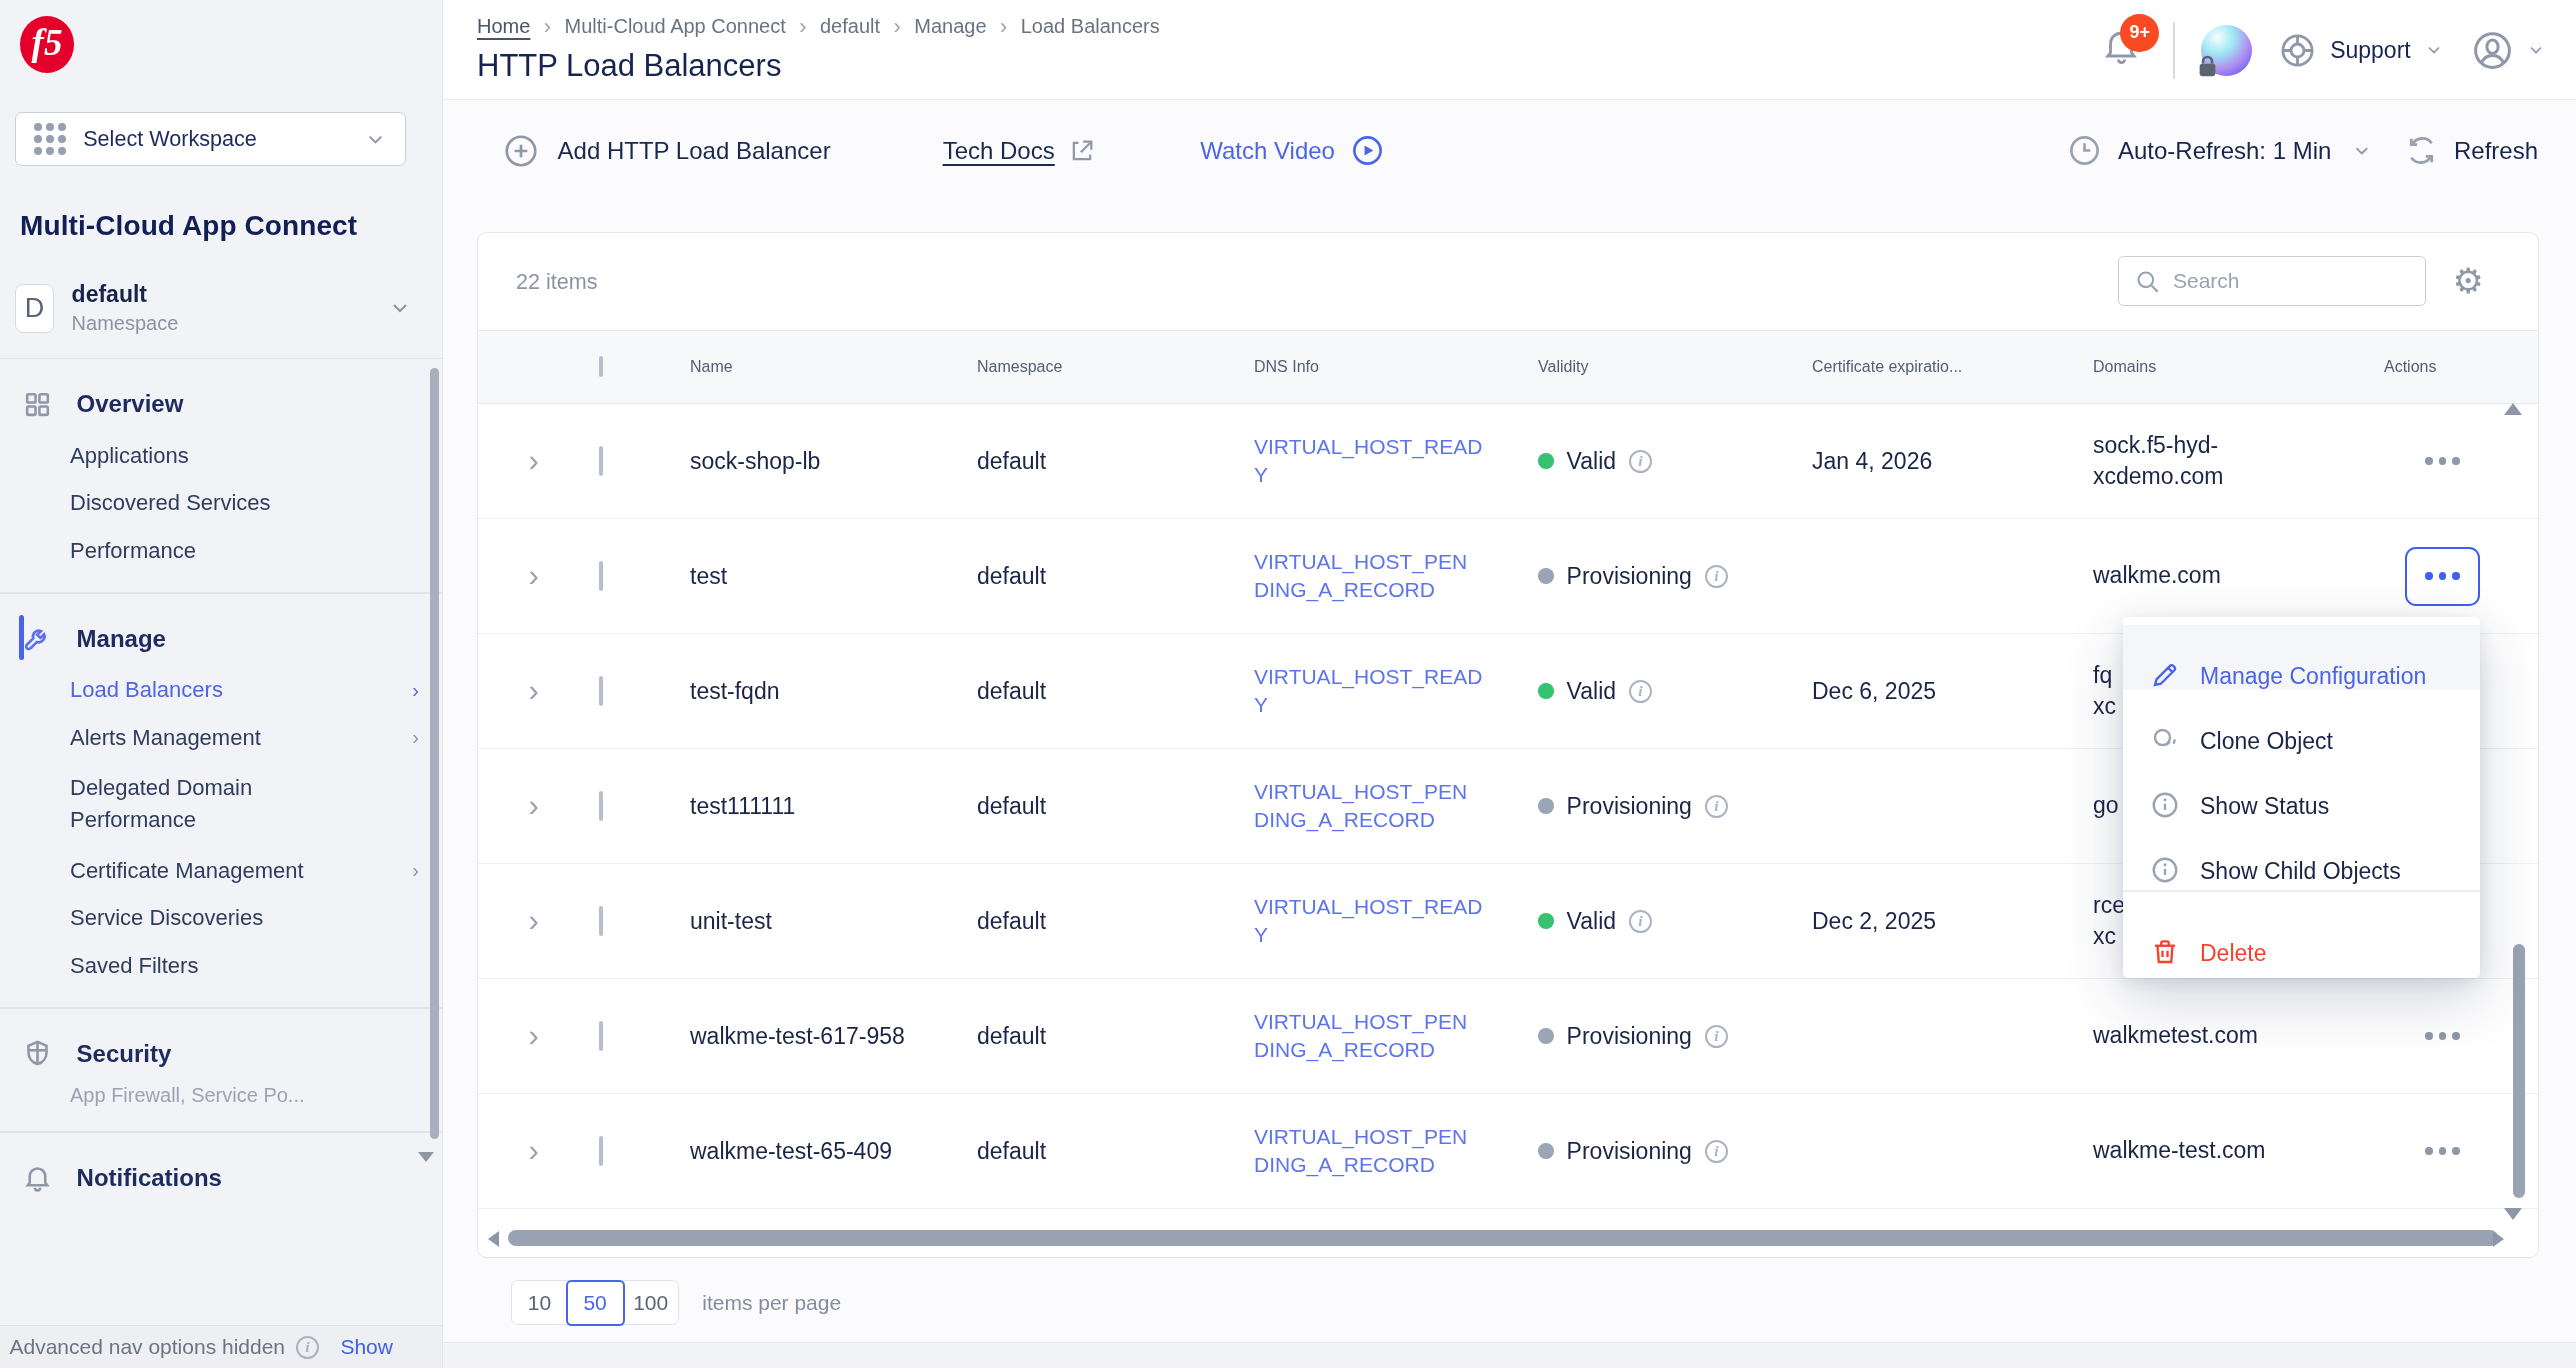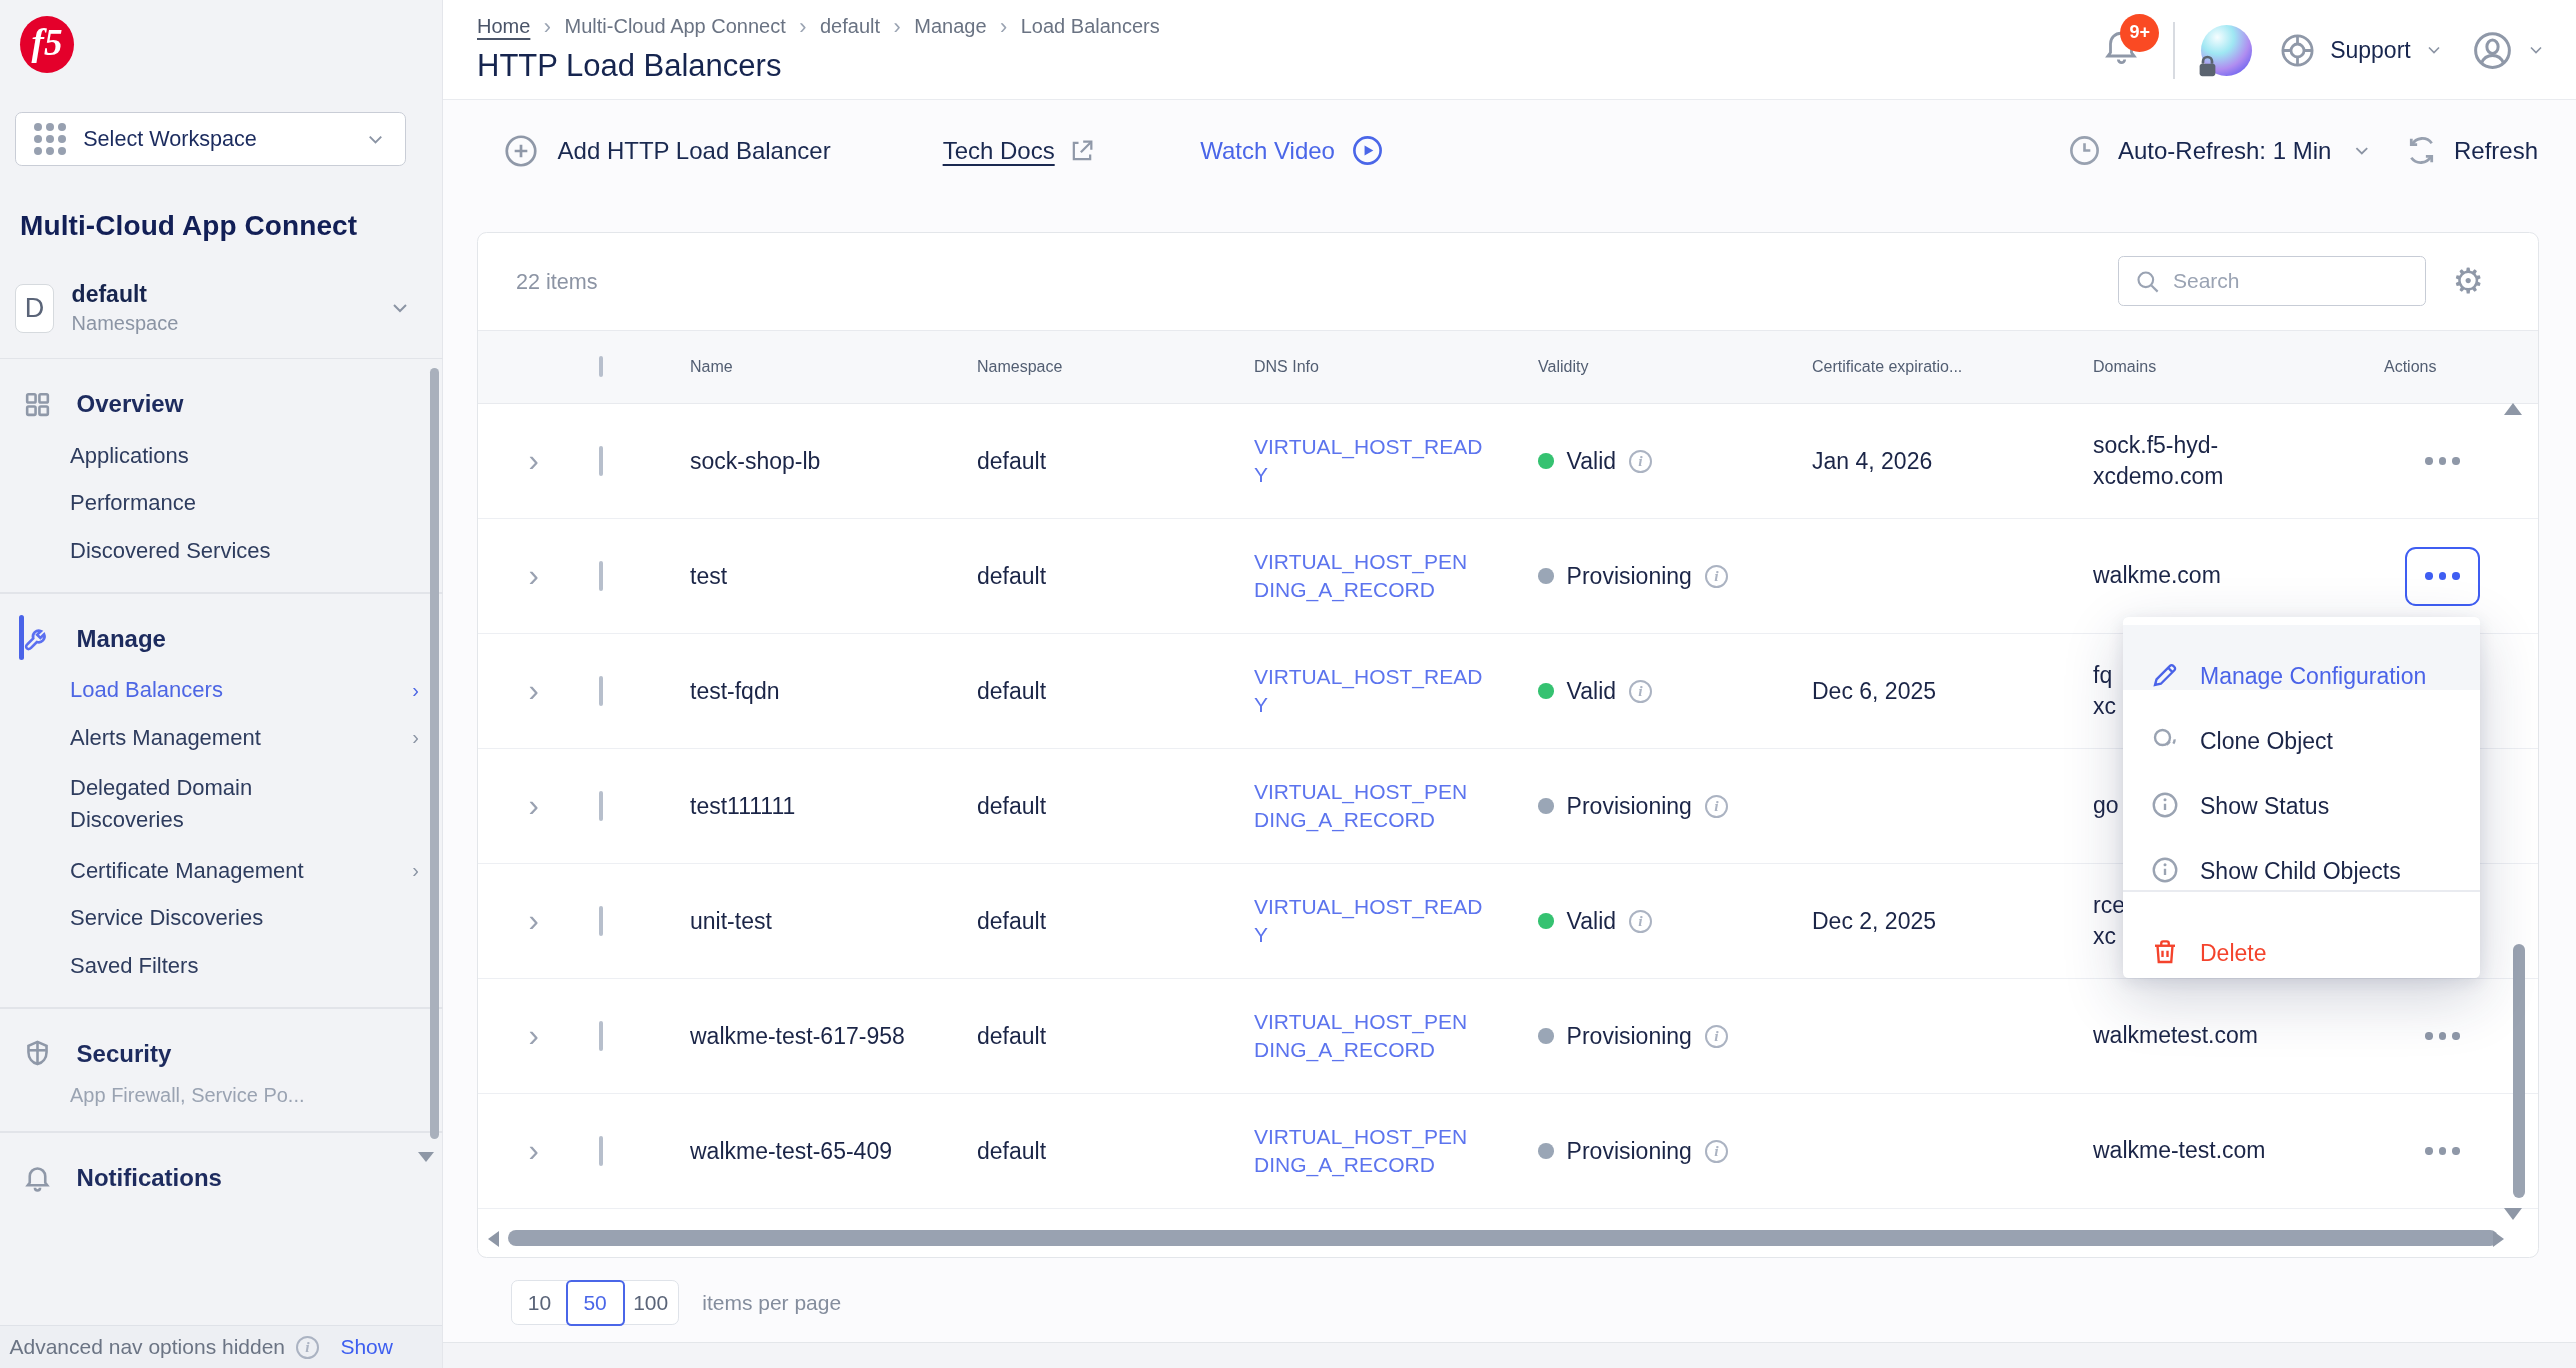--- a/index.html
+++ b/index.html
@@ -178,24 +178,24 @@
               <rect x="4" y="13.5" width="6.5" height="6.5" rx="1"></rect>
               <rect x="13.5" y="13.5" width="6.5" height="6.5" rx="1"></rect>
             </svg>
         </span>
         <span class="lbl">Overview</span>
       </div>
       <div class="nav-sub">
           <span>Applications</span>
         </div>
       <div class="nav-sub">
+          <span>Discovered Services</span>
+        </div>
+      <div class="nav-sub">
           <span>Performance</span>
-        </div>
-      <div class="nav-sub">
-          <span>Discovered Services</span>
         </div>
     </div>
     <div class="sb-div"></div>
     <div class="nav-sec">
       <div class="nav-head">
         <span class="active-bar"></span>
         <span class="ic" style="color:#5b6ff0">
           <svg width="31" height="31" viewBox="0 0 24 24" fill="none" stroke="currentColor" stroke-width="2">
               <path d="M14.7 6.3a4.5 4.5 0 0 0-6 5.6L4 16.6a2 2 0 1 0 2.8 2.8l4.7-4.7a4.5 4.5 0 0 0 5.6-6l-2.9 2.9-2.5-2.5 3-2.8z"></path>
             </svg>
@@ -204,21 +204,21 @@
       </div>
       <div class="nav-sub sel">
           <span>Load Balancers</span>
           <span class="right">›</span>
         </div>
       <div class="nav-sub">
           <span>Alerts Management</span>
           <span class="right">›</span>
         </div>
       <div class="nav-sub">
-          <span class="wrap">Delegated Domain Discoveries</span>
+          <span class="wrap">Delegated Domain Performance</span>
         </div>
       <div class="nav-sub">
           <span>Certificate Management</span>
           <span class="right">›</span>
         </div>
       <div class="nav-sub">
           <span>Service Discoveries</span>
         </div>
       <div class="nav-sub">
           <span>Saved Filters</span>

